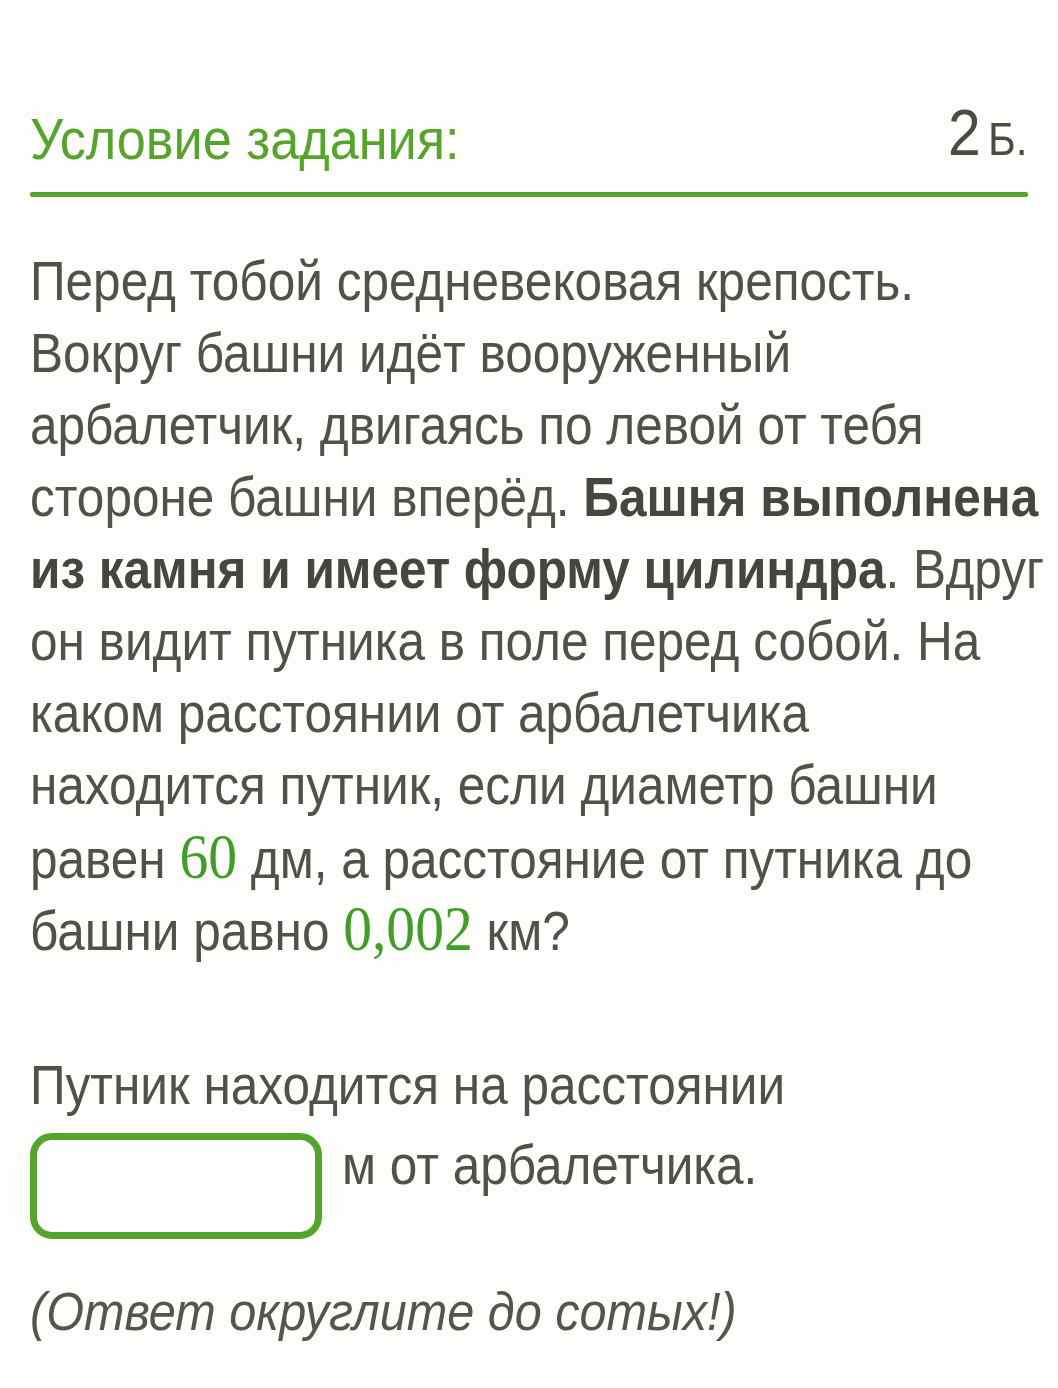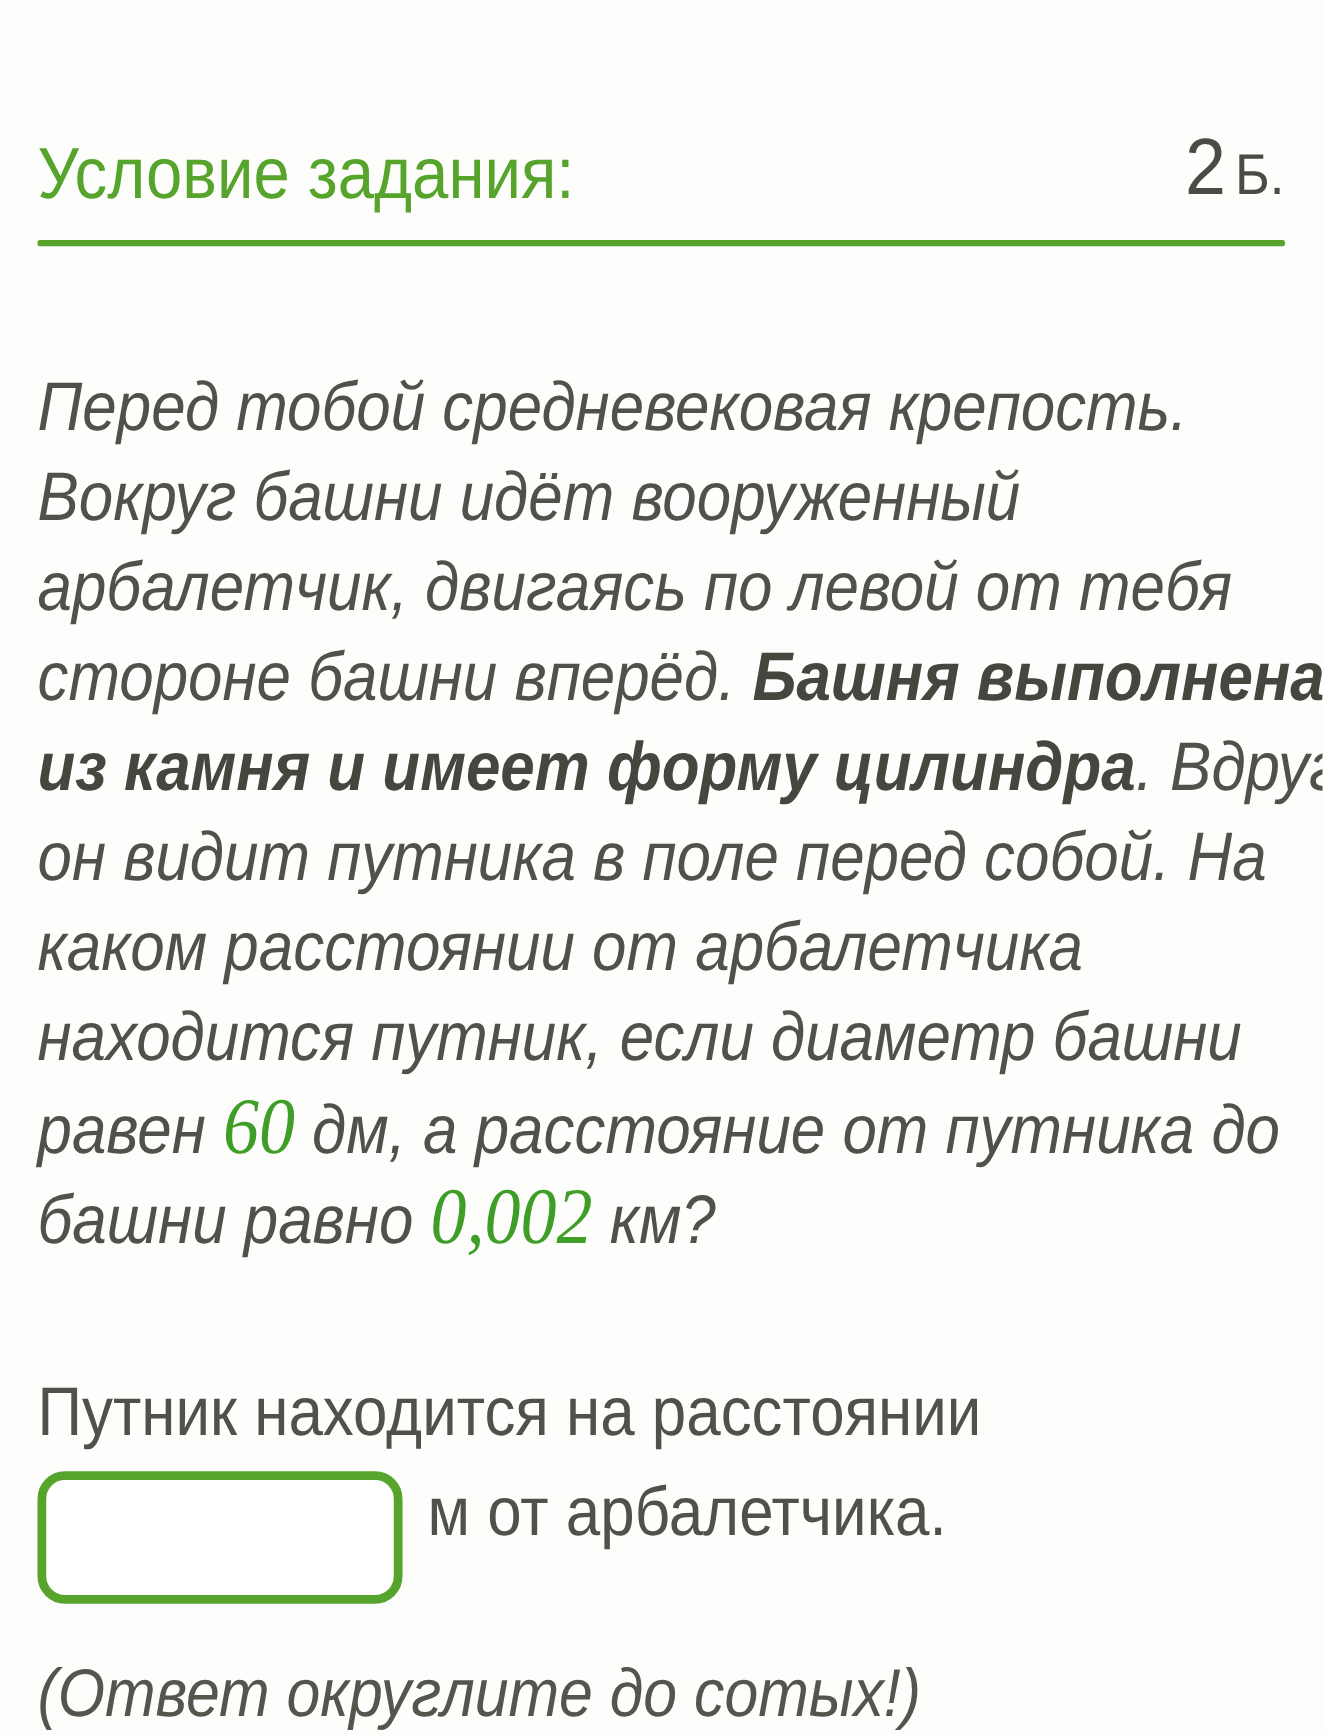--- a/index.html
+++ b/index.html
@@ -40,22 +40,21 @@
   .points-value { font-size: 64px; }
   .points-unit  { font-size: 46px; margin-left: 8px; }
   .divider {
     margin-top: 22px;
     height: 5px;
     background: var(--green, #57a42c);
     border-radius: 2px;
   }
   
   .para {
-    margin-top: 92px;
-    font-style: italic;
+    margin-top: 48px;
   }
   .line {
     height: 72px;
     line-height: 72px;
     white-space: nowrap;
     font-size: 55px;
     color: #50514a;
     transform: scaleX(0.90);
     transform-origin: 0 0;
   }

